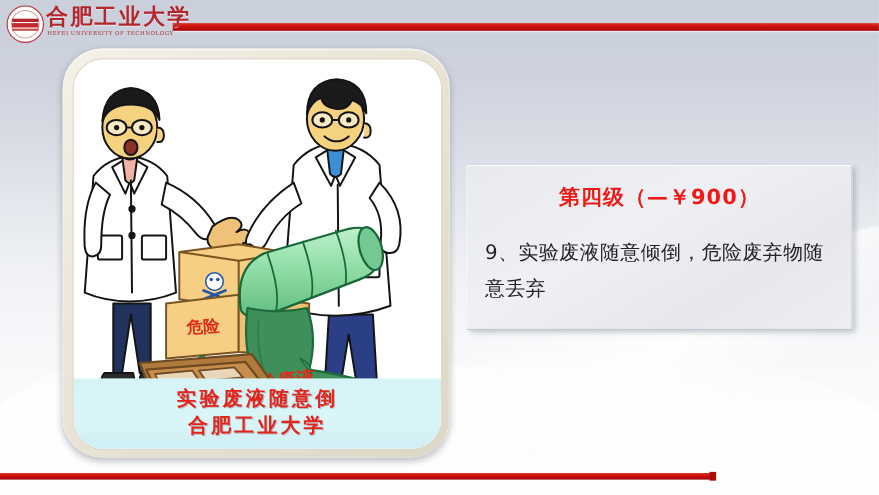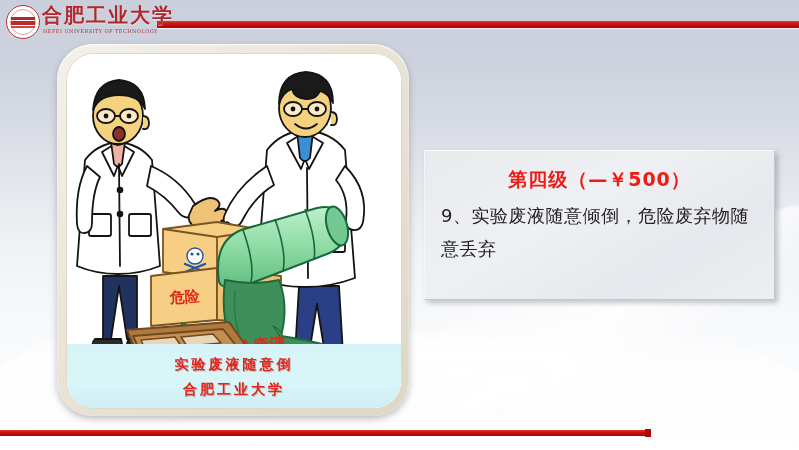--- a/index.html
+++ b/index.html
@@ -87,42 +87,42 @@
     background:#ffffff;border:1px solid #ded8c8;
     box-shadow:inset 0 0 4px rgba(0,0,0,.12);
   }
   .cartoon{position:absolute;inset:0;}
   .caption-band{
     position:absolute;left:0;right:0;bottom:0;height:64px;
     background:linear-gradient(180deg,#d6f4f7 0%,#d9f5f8 60%,#cfeff4 100%);
   }
   .caption-text{
     position:absolute;left:0;right:0;bottom:6px;text-align:center;
-    font-family:Liberation Sans, sans-serif;
-    font-size:14px;font-weight:bold;color:#e1241c;line-height:25px;
+    font-family:Liberation Mono, monospace;
+    font-size:18px;font-weight:bold;color:#e1241c;line-height:25px;
     letter-spacing:3px;
     text-shadow:1px 1px 0 rgba(120,0,0,.25);
   }
   
   .textbox{
     position:absolute;left:424px;top:150px;width:351px;height:150px;
     box-sizing:border-box;
     background:linear-gradient(150deg,#e8eaee 0%,#eef0f3 40%,#e6e8ed 72%,#eceef1 100%);
     border:1px solid #c3c7cf;
     border-top-color:#fbfbfc;border-left-color:#f4f5f7;
     box-shadow:3px 3px 5px rgba(90,95,110,.35);
     padding:14px 16px 10px 16px;
   }
   .tb-title{
     text-align:center;color:#f01a14;font-size:19px;font-weight:bold;
     letter-spacing:1px;line-height:28px;white-space:nowrap;
   }
   .tb-body{
     color:#232326;font-size:18px;line-height:33px;letter-spacing:.5px;
-    margin-top:6px;
+    margin-top:20px;
   }
   
   .footer-line{
     position:absolute;left:0;top:430px;width:649px;height:6px;
     background:linear-gradient(180deg,#e0372c 0%,#cc110b 40%,#9d0509 100%);
   }
   .footer-dot{
     position:absolute;left:645px;top:429px;width:6px;height:8px;background:#b00b0b;
   }
   .footer-sheen{
@@ -306,21 +306,21 @@
 
       <div class="caption-band"></div>
       <div class="caption-text">
         <div>实验废液随意倒</div>
         <div>合肥工业大学</div>
       </div>
     </div>
   </div>
 
   <div class="textbox">
-    <div class="tb-title">第四级（—￥500）</div>
+    <div class="tb-title">第四级（—￥900）</div>
     <div class="tb-body">9、实验废液随意倾倒，危险废弃物随意丢弃</div>
   </div>
 
   <div class="footer-line"></div>
   <div class="footer-dot"></div>
   <div class="footer-sheen"></div>
 
 </div>
 
 </body></html>

